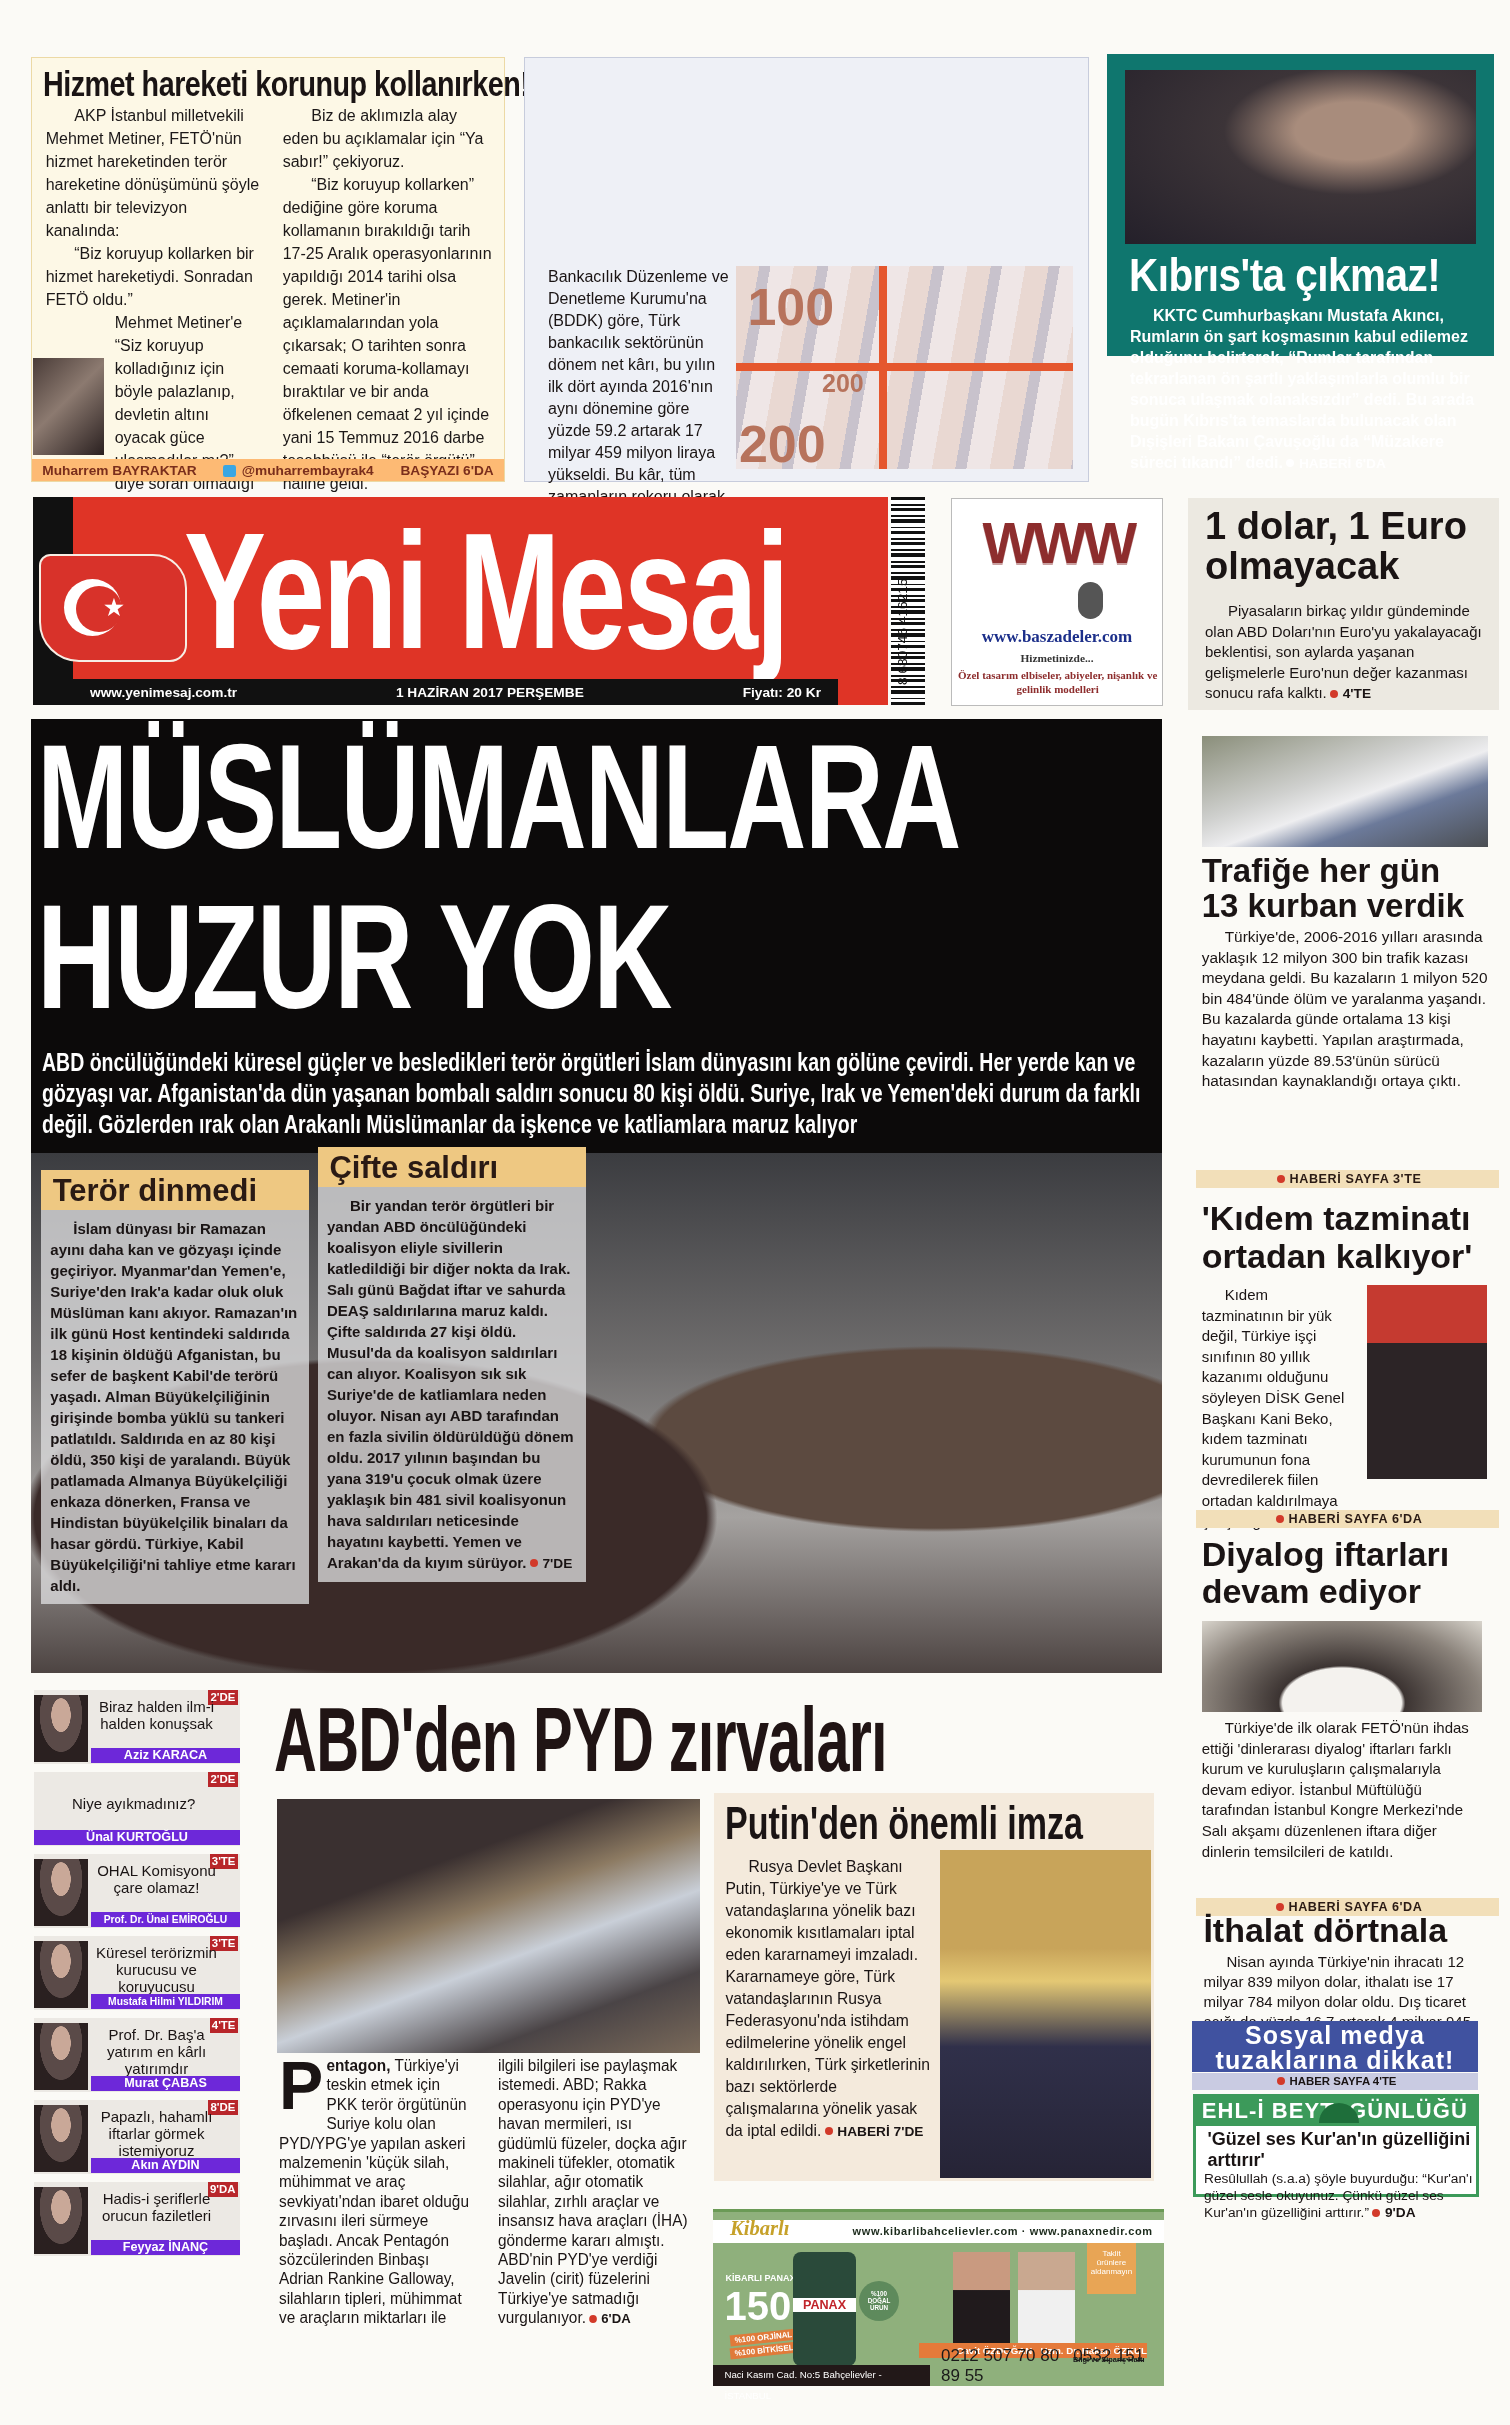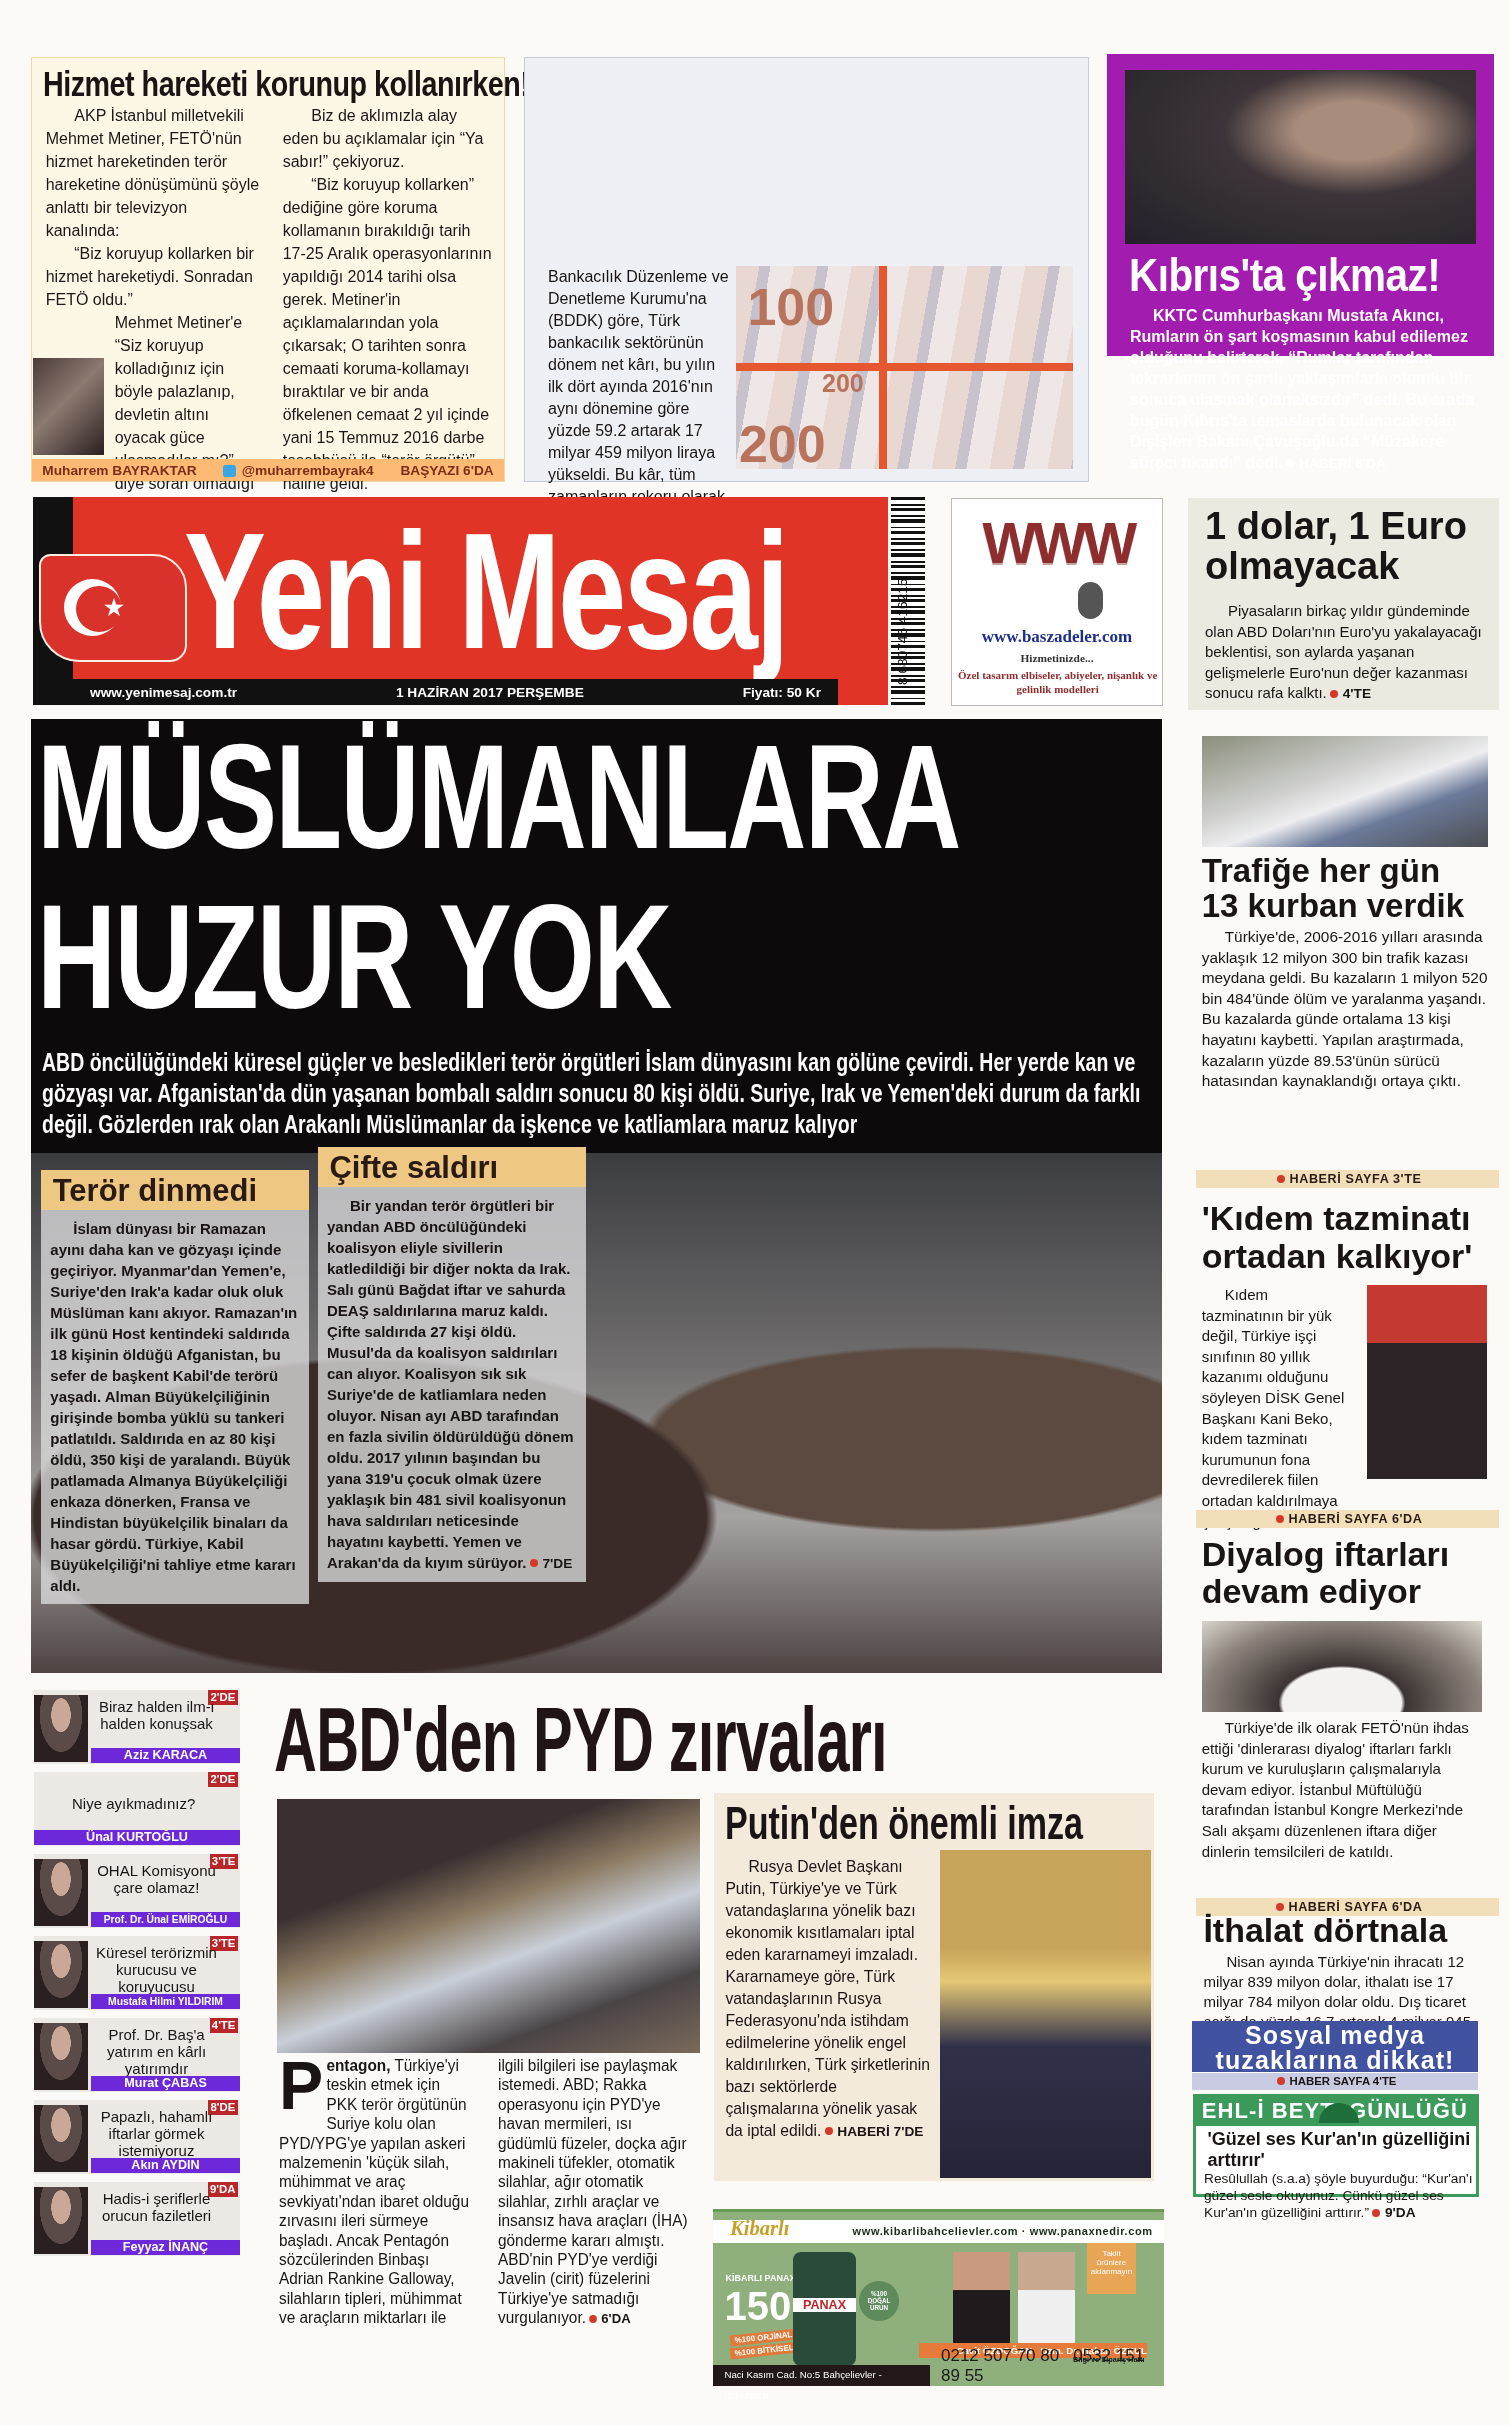--- a/index.html
+++ b/index.html
@@ -24,21 +24,21 @@
   
   #banks { left: 524px; top: 57px; width: 565px; height: 425px; background: #eef0f6; border: 1.1px solid #c7ccdc; }
   #banks .title { left: 17px; top: 4.6px; font-size: 67px; line-height: 67px; letter-spacing: -1.1px; }
   #banks .text { left: 23px; top: 208px; width: 183px; font-size: 16px; line-height: 22px; }
   #banks .img { left: 211px; top: 208px; width: 337px; height: 203px; background: repeating-linear-gradient(100deg, #e9d8d2 0 23px, #c8c2cc 23px 34px, #efe6e6 34px 57px); }
   #banks .img .band { position:absolute; left:0; right:0; top:97px; height:8px; background:#e5572e; }
   #banks .img .band2 { position:absolute; left:143px; top:0; bottom:0; width:8px; background:#e5572e; }
   #banks .img .n { position:absolute; font-weight:bold; color:#b7735c; font-size:52px; }
 
   
-  #cyprus { left: 1107px; top: 54px; width: 387px; height: 302px; background: #a21caf; }
+  #cyprus { left: 1107px; top: 54px; width: 387px; height: 302px; background: #0f766e; }
   #cyprus .img { left: 18px; top: 16px; width: 351px; height: 174px; background: radial-gradient(ellipse at 65% 35%, #a88c7c 0 18%, #3c3438 40%, #24202a 100%); }
   #cyprus .title { left: 22px; top: 194px; font-size: 46px; color: #fff; letter-spacing: -0.6px; transform: scaleX(0.88); }
   #cyprus .text { left: 23px; top: 251px; width: 348px; color: #fff; font-weight: bold; font-size: 16px; line-height: 21px; }
 
   
   #masthead { left: 33px; top: 497px; width: 855px; height: 208px; background: #df3426; }
   #masthead .blackleft { position:absolute; left:0; top:0; width:40px; height:100%; background:#111; }
   #masthead .flag { position:absolute; left:5.7px; top:57px; width:148px; height:108px; background:#d8322a; border: 2.3px solid #f7ede4; border-radius: 11.4px 34px 17px 40px; }
   #masthead .crescent { position:absolute; left:23px; top:23px; width:57px; height:57px; border-radius:50%; background:#fff; }
   #masthead .crescent::after { content:''; position:absolute; left:12.6px; top:6.9px; width:46px; height:46px; border-radius:50%; background:#d8322a; }
@@ -186,21 +186,21 @@
 <div id="masthead" class="abs">
   <div class="blackleft"></div>
   <div class="flag">
     <div class="crescent"></div>
     <div class="star">★</div>
   </div>
   <div class="abs cond logo">Yeni Mesaj</div>
   <div class="bar">
     <span>www.yenimesaj.com.tr</span>
     <span>1 HAZİRAN 2017 PERŞEMBE</span>
-    <span>Fiyatı: 50 Kr</span>
+    <span>Fiyatı: 20 Kr</span>
   </div>
 </div>
 <div id="barcode" class="abs"></div>
 <div id="barcode-num" class="abs">8 680746 416215</div>
 
 <div id="ad1" class="abs">
   <div class="www">WWW</div>
   <div class="mouse"></div>
   <div class="url">www.baszadeler.com</div>
   <div class="sub">Hizmetinizde...</div>

